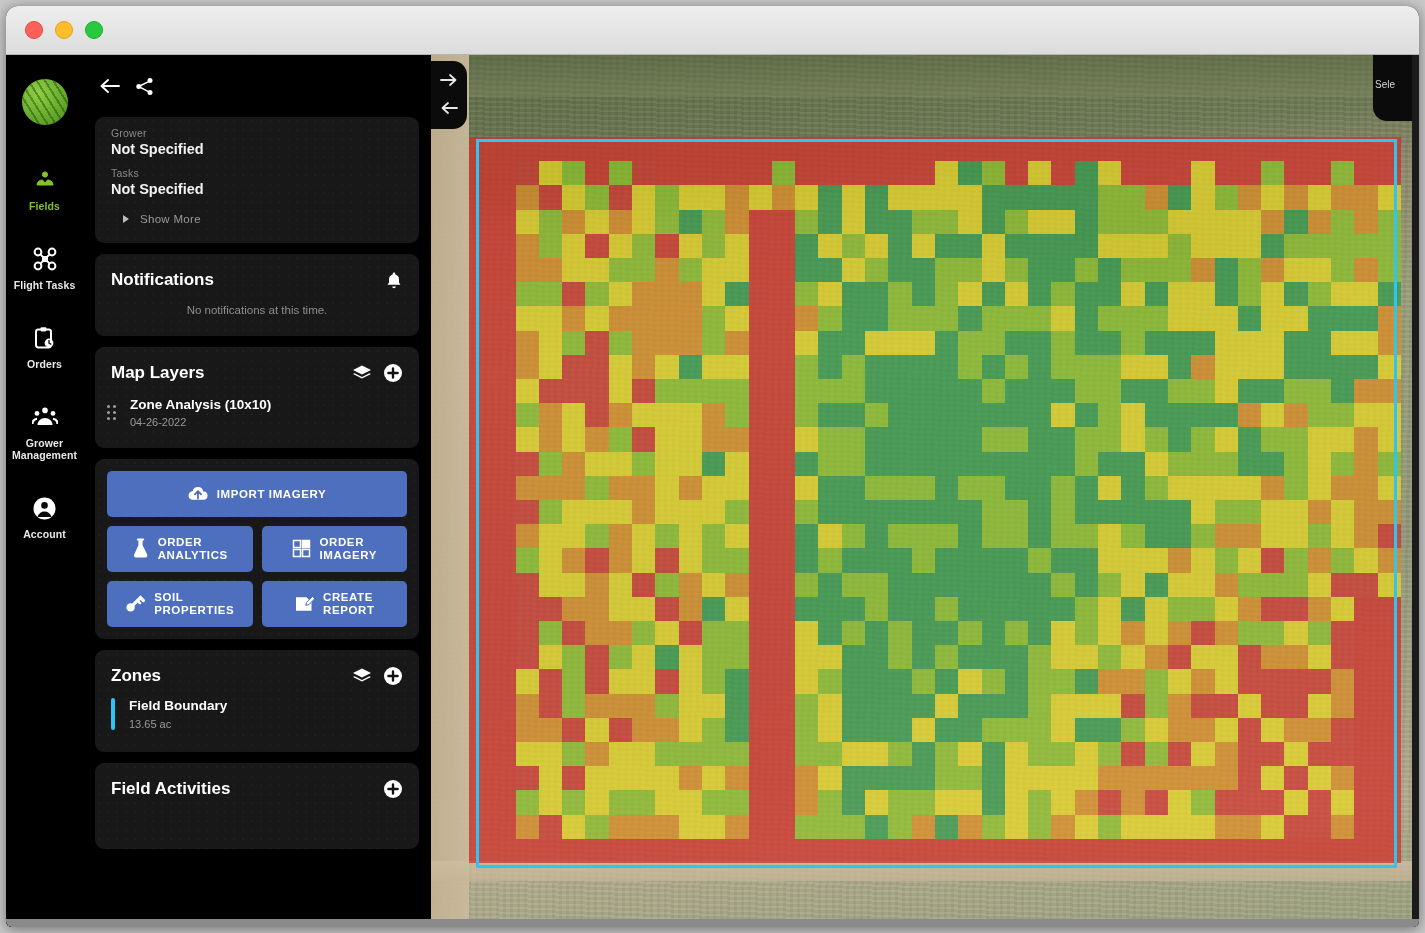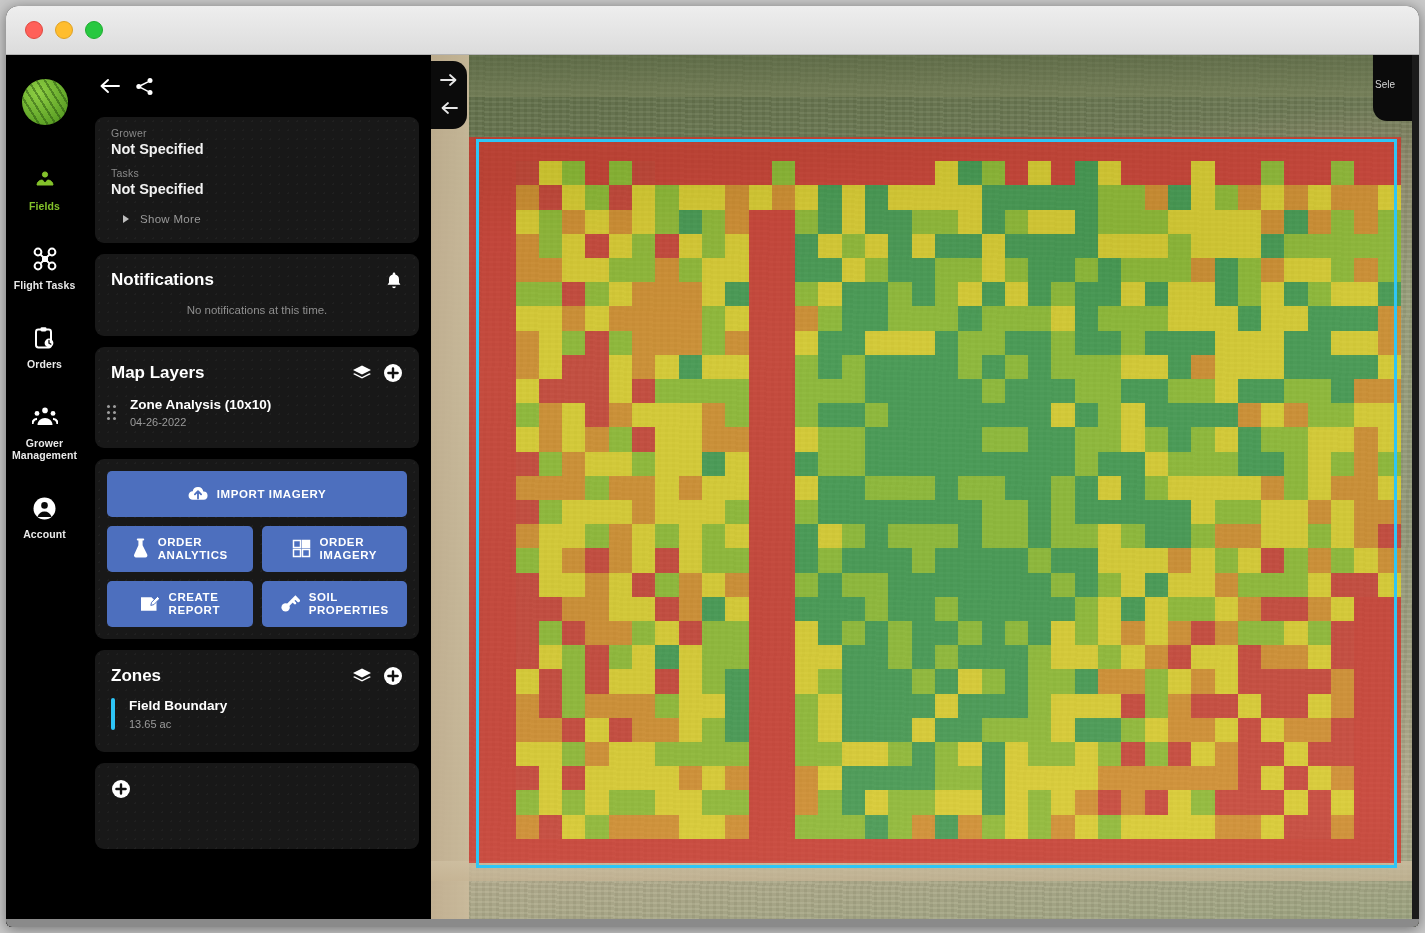--- a/index.html
+++ b/index.html
@@ -490,42 +490,42 @@
                   </svg>
                 </span>
                 <span class="btn-lbl">
                   <span>ORDER</span><br>
                   <span>IMAGERY</span>
                 </span>
               </button>
 
               <button class="btn btn-sq">
                 <span>
-                  <svg width="20" height="19" viewBox="0 0 20 19">
-                    <path d="M2 3.2h10.5l5 5v8.6H2z" fill="#fff"></path>
-                    <path d="M18.5 2.4 L12.6 8.3 L11.8 11.4 L14.9 10.6 L20.8 4.7 Z" fill="#fff" stroke="#4d6fbe" stroke-width="1"></path>
-                  </svg>
-                </span>
-                <span class="btn-lbl">
-                  <span>CREATE</span><br>
-                  <span>REPORT</span>
-                </span>
-              </button>
-
-              <button class="btn btn-sq">
-                <span>
                   <svg width="20" height="20" viewBox="0 0 20 20">
                     <circle cx="5.6" cy="14.4" r="4.2" fill="#fff"></circle>
                     <path d="M8.4 11.6 L15.4 4.6 L18.4 7.6" stroke="#fff" stroke-width="3.2" fill="none" stroke-linecap="round"></path>
                     <path d="M12.4 7.6 L15 10.2" stroke="#fff" stroke-width="2.6" stroke-linecap="round"></path>
                   </svg>
                 </span>
                 <span class="btn-lbl">
                   <span>SOIL</span><br>
                   <span>PROPERTIES</span>
+                </span>
+              </button>
+
+              <button class="btn btn-sq">
+                <span>
+                  <svg width="20" height="19" viewBox="0 0 20 19">
+                    <path d="M2 3.2h10.5l5 5v8.6H2z" fill="#fff"></path>
+                    <path d="M18.5 2.4 L12.6 8.3 L11.8 11.4 L14.9 10.6 L20.8 4.7 Z" fill="#fff" stroke="#4d6fbe" stroke-width="1"></path>
+                  </svg>
+                </span>
+                <span class="btn-lbl">
+                  <span>CREATE</span><br>
+                  <span>REPORT</span>
                 </span>
               </button>
             </div>
           </div>
         </div>
 
         <div class="card">
           <div class="card-inner">
             <div class="card-head">
               <span class="card-title">Zones</span>
@@ -550,20 +550,21 @@
                 <div class="zone-name">Field Boundary</div>
                 <div class="zone-area">13.65 ac</div>
               </span>
             </div>
           </div>
         </div>
 
         <div class="card">
           <div class="card-inner">
             <div class="card-head">
+              <span class="card-title">Field Activities</span>
               <span class="icon-btn">
                 <svg width="20" height="20" viewBox="0 0 20 20">
                   <circle cx="10" cy="10" r="9" fill="#fff"></circle>
                   <path d="M10 5.4v9.2M5.4 10h9.2" stroke="#111" stroke-width="2.4" stroke-linecap="round"></path>
                 </svg>
               </span>
             </div>
             <div style="height:40px"></div>
           </div>
         </div>

